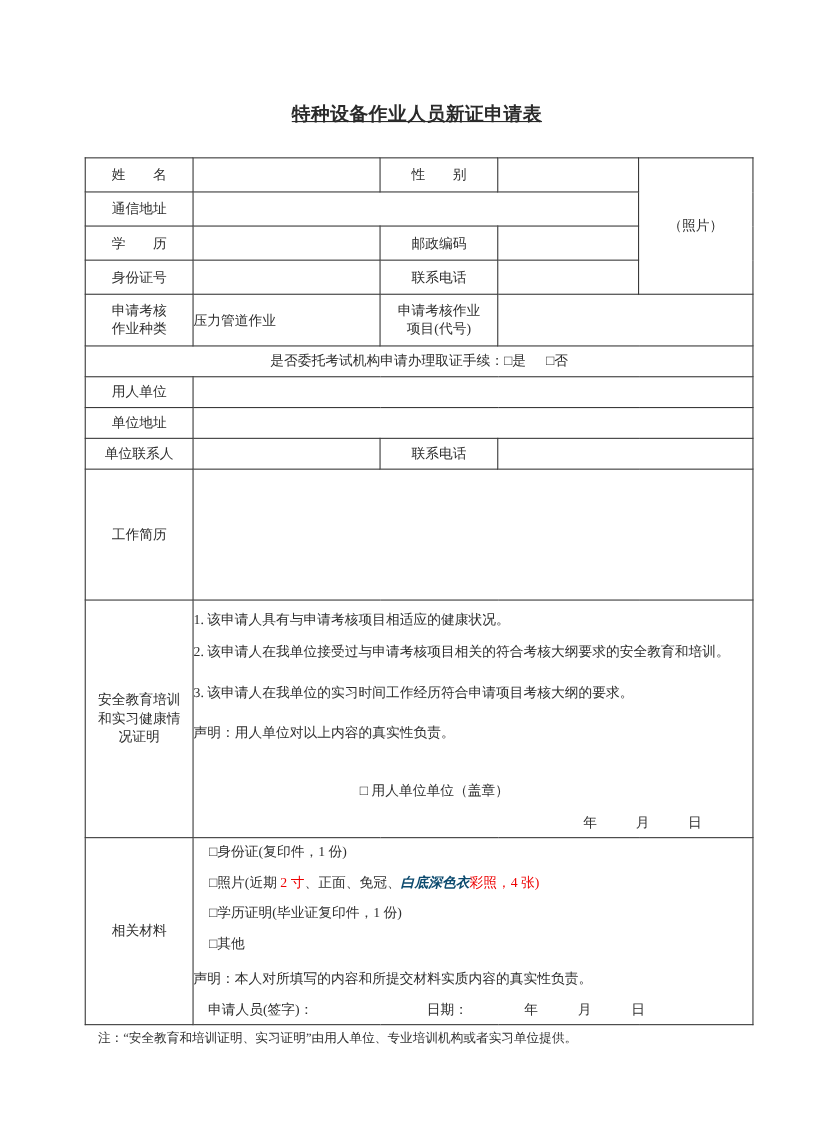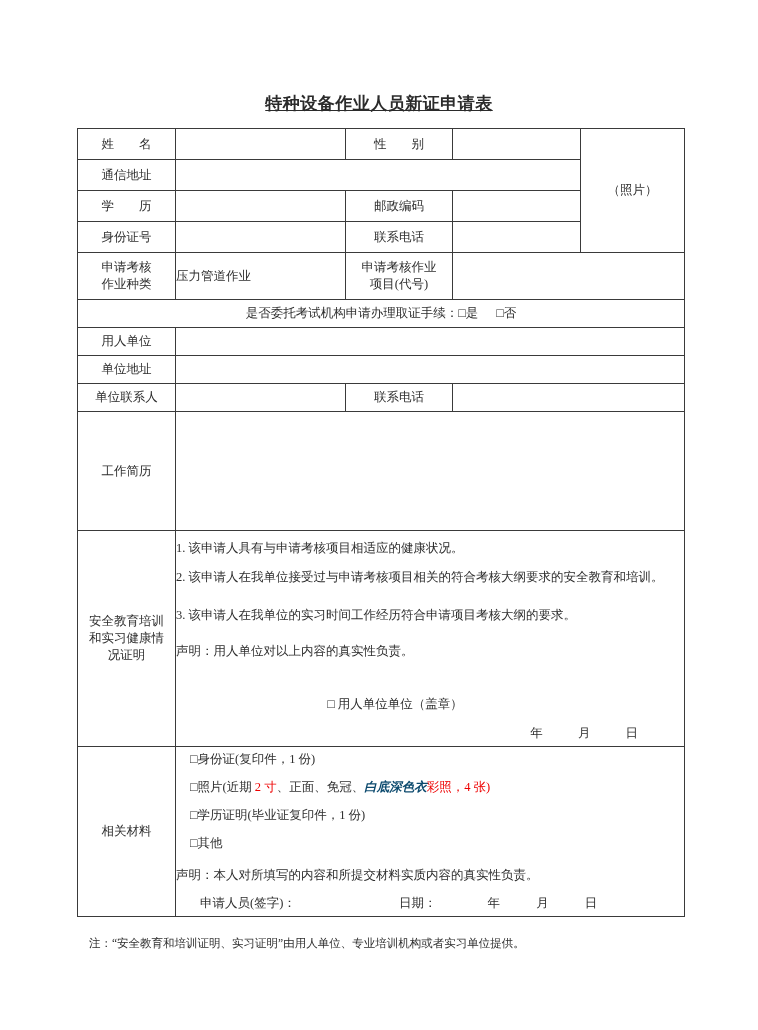--- a/index.html
+++ b/index.html
@@ -18,21 +18,21 @@
     width: 758px;
     text-align: center;
     font-size: 17px;
     font-weight: bold;
     letter-spacing: 0.5px;
     color: #2b2b2b;
     text-decoration: underline;
   }
   table.form {
     position: absolute;
-    left: 77px; top: 128px;
+    left: 77px; top: 143px;
     width: 607px;
     border-collapse: collapse;
     table-layout: fixed;
     padding-left: 20px;
   }
   table.form td {
     border: 1px solid #3a3a3a;
     padding: 0;
     font-size: 12.5px;
     color: #2e2e2e;
@@ -56,21 +56,21 @@
   .safety-item-2 { margin-top: 12px; }
   .safety-item-3 { margin-top: 21px; }
   .safety-decl   { margin-top: 19px; }
   .stamp-line    { margin-top: 36px; text-align: center; padding-right: 70px; }
   .safety-date   { margin-top: 12px; text-align: right; padding-right: 46px; }
   .safety-date span { margin-left: 32px; }
 
   .mat-item { margin-left: 14px; margin-bottom: 11px; }
   .mat-decl { margin-top: 15px; }
   .sign-line { margin-top: 11px; white-space: nowrap; }
-  .sign-label { margin-left: 24px; }
+  .sign-label { margin-left: 13px; }
   .date-label { margin-left: 100px; }
   .d-year  { margin-left: 48px; }
   .d-month { margin-left: 33px; }
   .d-day   { margin-left: 33px; }
 
   .red { color: #ee0000; }
   .red-bold-italic { color: #0c4a6e; font-weight: bold; font-style: italic; }
 
   .entrust-no { margin-left: 18px; }
 

